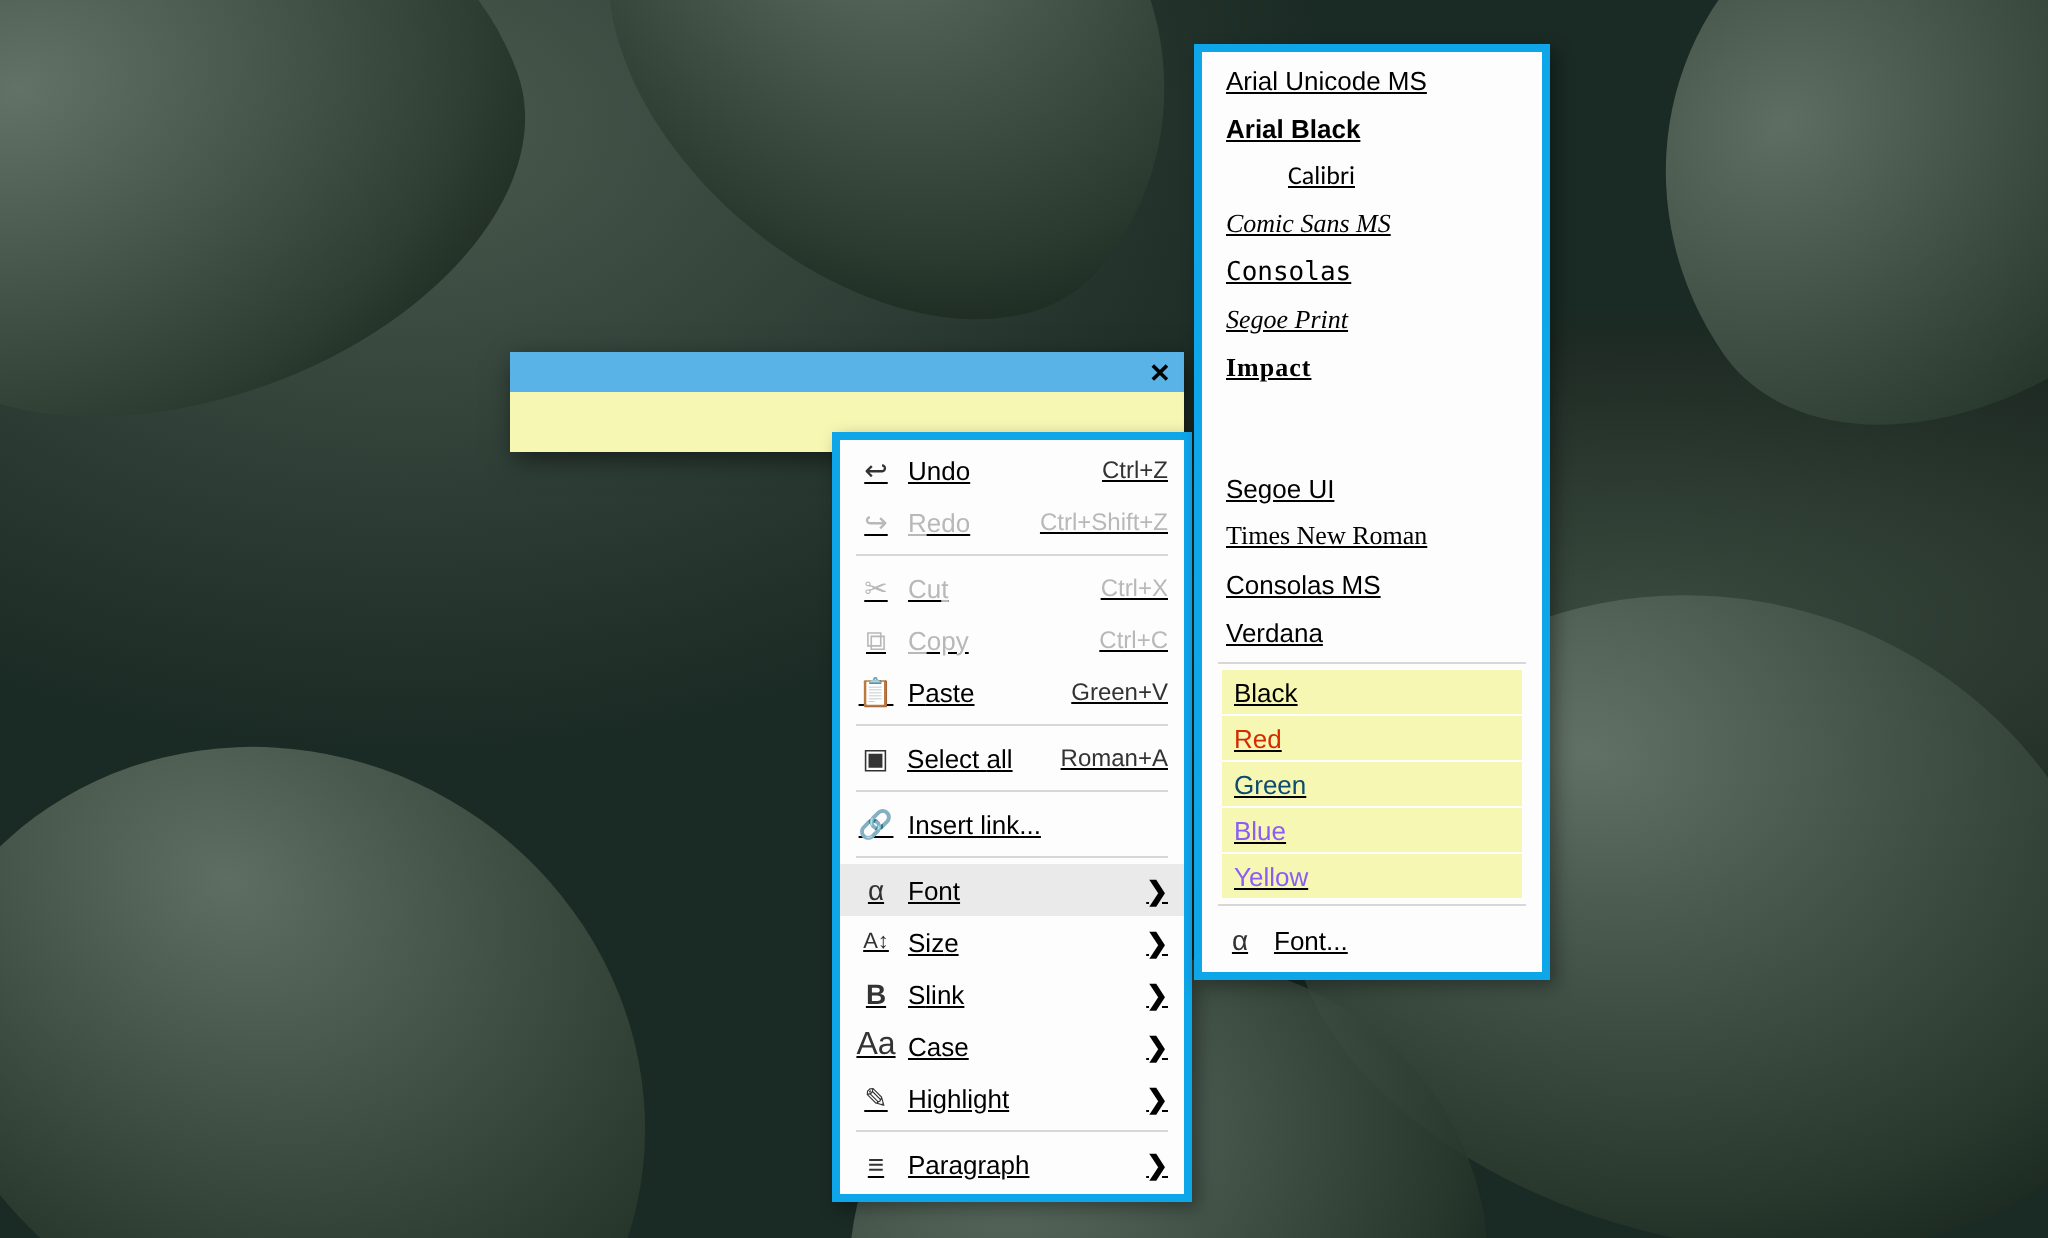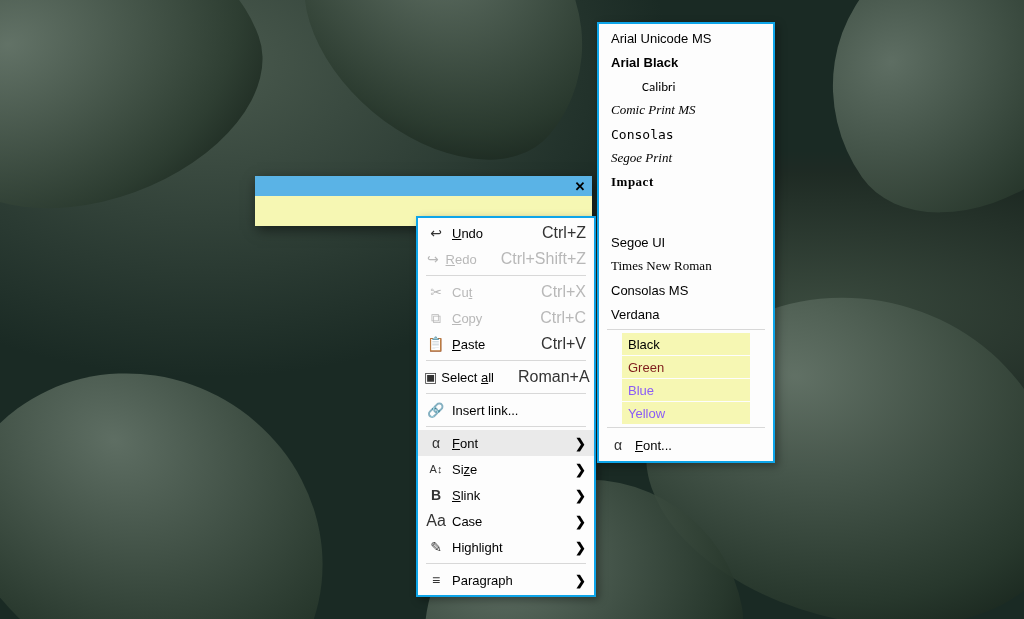--- a/index.html
+++ b/index.html
@@ -50,43 +50,44 @@
   }
   .note-body {
     height: 30px;
     background: #f6f7b3;
   }
 
   
   .menu {
     position: absolute;
     background: #fdfdfd;
-    border: 2px solid #0ea5e9;
+    border: 4px solid #0ea5e9;
     box-shadow: 3px 3px 8px rgba(0,0,0,0.35);
     padding: 2px 0;
     font-size: 13px;
+    text-decoration: underline;
   }
   .menu .row {
     display: flex;
     align-items: center;
     height: 26px;
     padding: 0 8px 0 6px;
     white-space: nowrap;
   }
   .menu .row.highlight { background: #eaeaea; }
   .menu .icon {
     width: 24px;
     display: flex;
     justify-content: center;
     align-items: center;
     font-size: 14px;
     color: #333;
   }
   .menu .label { flex: 1; padding-left: 4px; }
-  .menu .shortcut { color: #333; padding-left: 24px; font-size: 16px; }
+  .menu .shortcut { color: #333; padding-left: 24px; font-size: 12px; }
   .menu .arrow { width: 14px; text-align: right; font-weight: bold; }
   .menu .sep {
     height: 1px;
     background: #d8d8d8;
     margin: 3px 8px;
   }
   .menu .disabled { color: #b8b8b8; }
   .menu .disabled .icon, .menu .disabled .shortcut { color: #b8b8b8; }
   .u { text-decoration: underline; }
   .mn { display:inline; }
@@ -95,21 +96,21 @@
   .fontmenu {
     width: 178px;
   }
   .fontmenu .fontrow {
     height: 24px;
     display: flex;
     align-items: center;
     padding: 0 12px;
   }
   .color-swatch {
-    margin: 1px 23px;
+    margin: 1px 10px;
     height: 22px;
     background: #f6f7b3;
     display: flex;
     align-items: center;
     padding: 0 6px;
     font-size: 13px;
   }
   .fontmenu .foot {
     display: flex;
     align-items: center;
@@ -169,21 +170,21 @@
     <span class="shortcut">Ctrl+X</span>
   </div>
   <div class="row disabled">
     <span class="icon">⧉</span>
     <span class="label"><span class="u">C</span><span class="mn">opy</span></span>
     <span class="shortcut">Ctrl+C</span>
   </div>
   <div class="row">
     <span class="icon">📋</span>
     <span class="label"><span class="u">P</span><span class="mn">aste</span></span>
-    <span class="shortcut">Ctrl+V</span>
+    <span class="shortcut">Green+V</span>
   </div>
 
   <div class="sep"></div>
 
   <div class="row">
     <span class="icon">▣</span>
     <span class="label"><span class="mn">Select </span><span class="u">a</span><span class="mn">ll</span></span>
     <span class="shortcut">Roman+A</span>
   </div>
 
@@ -229,33 +230,34 @@
     <span class="label">Paragraph</span>
     <span class="arrow">❯</span>
   </div>
 </div>
 
 <div class="menu fontmenu" style="left:597px;top:22px">
   <div id="font-list">
       <div class="fontrow ff-arialuni">Arial Unicode MS</div>
       <div class="fontrow ff-arialblack">Arial Black</div>
       <div class="fontrow ff-calibri">Calibri</div>
-      <div class="fontrow ff-comic">Comic Print MS</div>
+      <div class="fontrow ff-comic">Comic Sans MS</div>
       <div class="fontrow ff-consolas">Consolas</div>
       <div class="fontrow ff-segoeprint">Segoe Print</div>
       <div class="fontrow ff-impact">Impact</div>
       <div class="fontrow ff-segoeui">Segoe UI</div>
       <div class="fontrow ff-times">Times New Roman</div>
       <div class="fontrow ff-trebuchet">Consolas MS</div>
       <div class="fontrow ff-verdana">Verdana</div>
     </div>
   <div class="sep"></div>
   <div id="color-list">
       <div class="color-swatch" style="color: rgb(0, 0, 0);">Black</div>
-      <div class="color-swatch" style="color: #7f1d1d;">Green</div>
+      <div class="color-swatch" style="color: rgb(212, 42, 0);">Red</div>
+      <div class="color-swatch" style="color: #0c4a6e;">Green</div>
       <div class="color-swatch" style="color: #8b5cf6;">Blue</div>
       <div class="color-swatch" style="color: #8b5cf6;">Yellow</div>
     </div>
   <div class="sep"></div>
   <div class="foot">
     <span class="icon">α</span>
     <span style="padding-left:6px"><span class="u">F</span><span class="mn">ont...</span></span>
   </div>
 </div>
 

